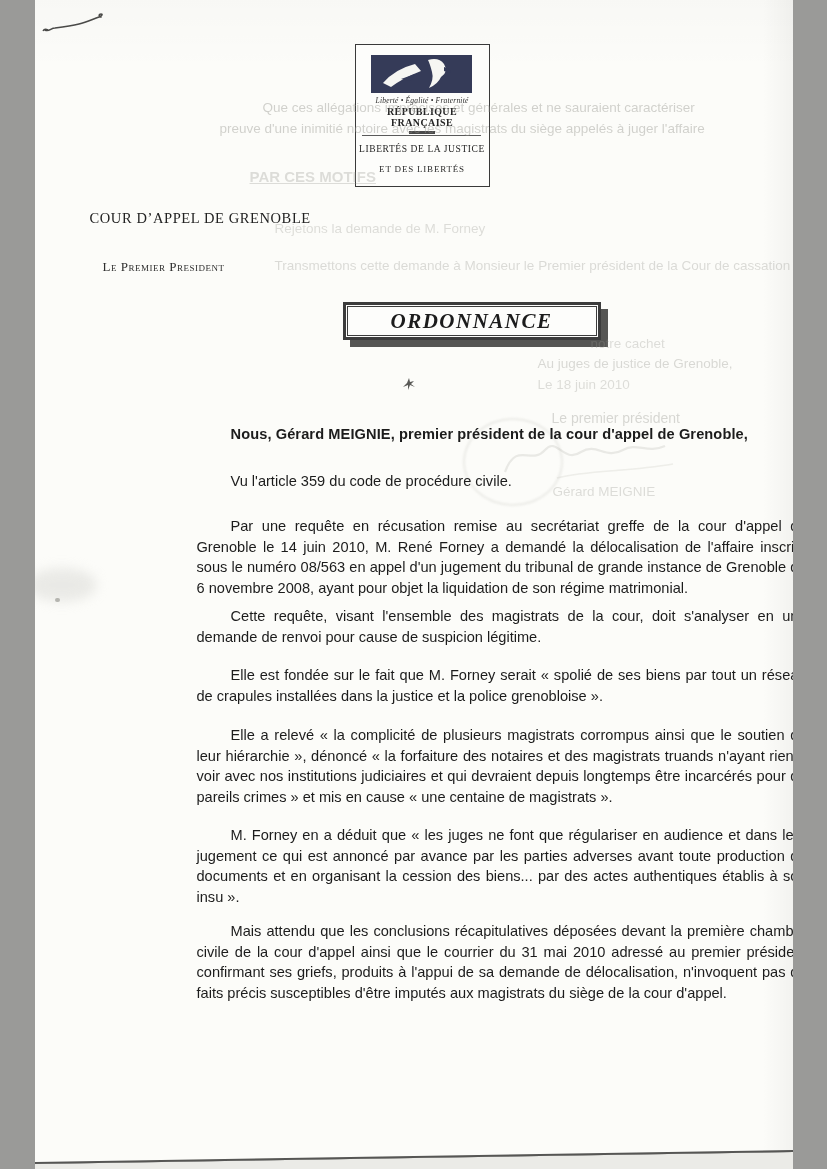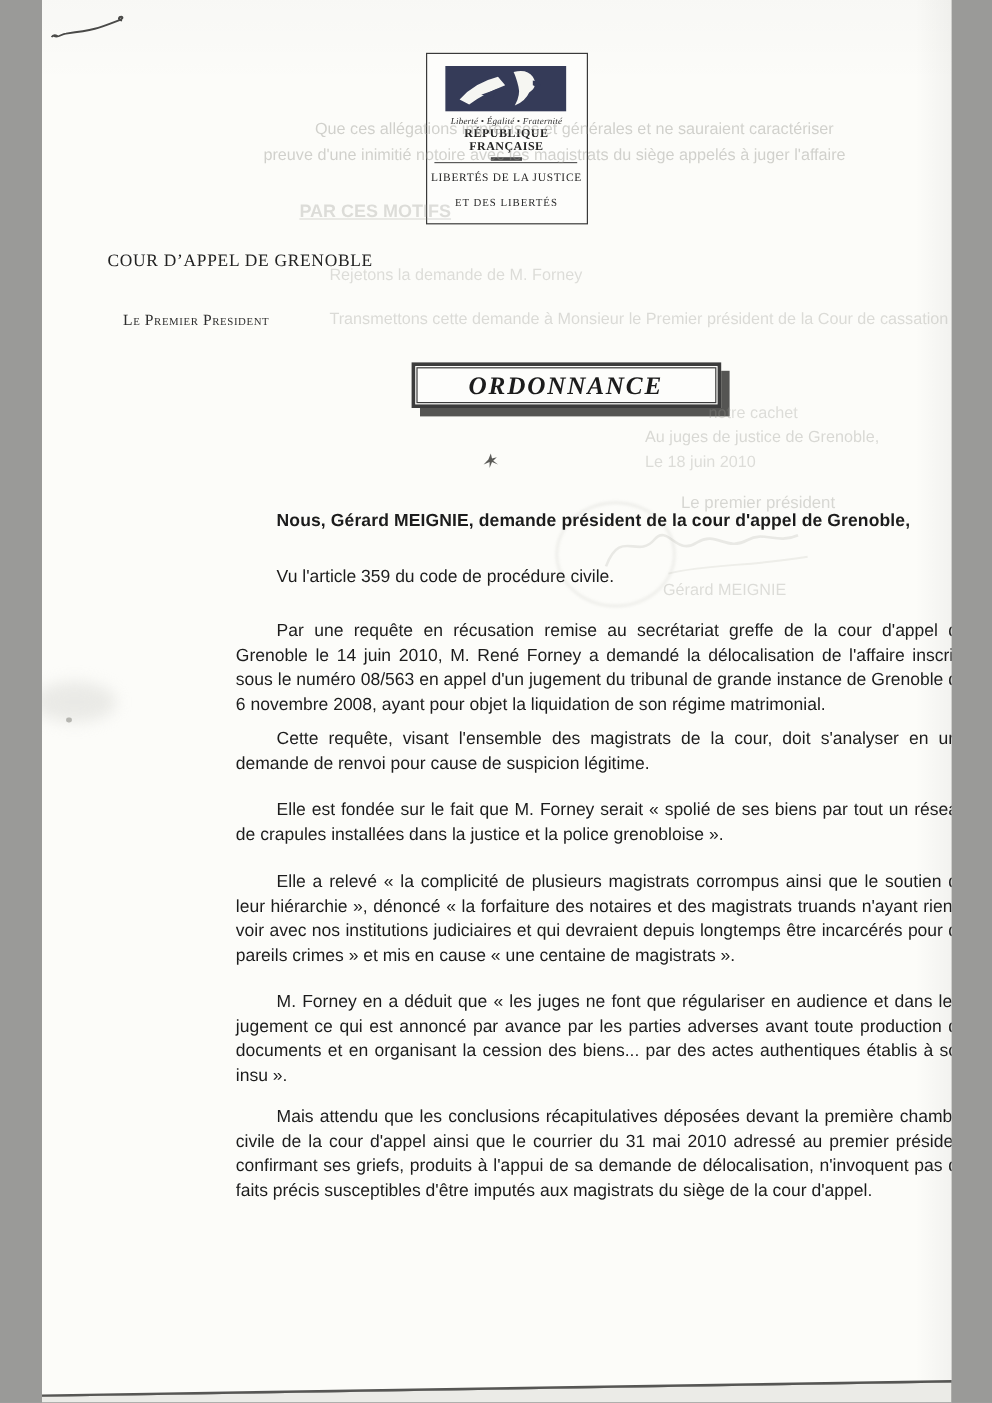--- a/index.html
+++ b/index.html
@@ -105,21 +105,21 @@
     font-size:13.5px;
   }
   .bt-l1{left:228px;top:100px;}
   .bt-l2{left:185px;top:121px;}
   .bt-motifs{left:215px;top:168px;font-size:15px;font-weight:bold;text-decoration:underline;opacity:.30;}
   .bt-l3{left:240px;top:221px;opacity:.30;}
   .bt-l4{left:240px;top:258px;opacity:.32;}
   .bt-seal{left:556px;top:336px;opacity:.30;}
   .bt-place{left:503px;top:356px;opacity:.34;}
   .bt-date{left:503px;top:377px;opacity:.30;}
-  .bt-signtitle{left:517px;top:410px;opacity:.36;font-size:14px;margin-left:16px;}
+  .bt-signtitle{left:517px;top:410px;opacity:.36;font-size:14px;}
   .bt-signname{left:518px;top:484px;opacity:.30;}
   .bt-stamp{
     left:428px;top:418px;width:96px;height:84px;
     border:2px solid #b9b9b2;border-radius:50%;
     opacity:.25;filter:blur(1.2px);
   }
   .bt-signature{left:462px;top:420px;opacity:.40;filter:blur(0.4px);}
 
   
   .pen-mark{left:6px;top:8px;}
@@ -181,21 +181,21 @@
   <svg class="abs bt-signature" width="190" height="70" viewBox="0 0 190 70">
     <path d="M8 52 C20 20 34 46 48 30 C60 16 66 44 84 32 C100 22 108 40 126 30 C140 22 150 34 168 26" fill="none" stroke="#a6a69f" stroke-width="2.2" opacity="0.55"></path>
     <path d="M60 58 C90 50 130 52 176 44" fill="none" stroke="#b3b3ac" stroke-width="1.6" opacity="0.5"></path>
   </svg>
   <div class="bt bt-signname">Gérard MEIGNIE</div>
 
   <svg class="abs ink-speck" width="16" height="16" viewBox="0 0 16 16">
     <path d="M8 2 L9 6 L13 5 L10 8 L14 11 L9 9 L7 14 L7 9 L2 11 L6 7 Z" fill="#3d3d3b" opacity="0.85"></path>
   </svg>
 
-  <p class="abs bodytext opening">Nous, Gérard MEIGNIE, demande président de la cour d'appel de Grenoble,</p>
+  <p class="abs bodytext opening">Nous, Gérard MEIGNIE, premier président de la cour d'appel de Grenoble,</p>
   <p class="abs bodytext visa">Vu l'article 359 du code de procédure civile.</p>
   <p class="abs bodytext p1">Par une requête en récusation remise au secrétariat greffe de la cour d'appel de Grenoble le 14 juin 2010, M. René Forney a demandé la délocalisation de l'affaire inscrite sous le numéro 08/563 en appel d'un jugement du tribunal de grande instance de Grenoble du 6 novembre 2008, ayant pour objet la liquidation de son régime matrimonial.</p>
   <p class="abs bodytext p2">Cette requête, visant l'ensemble des magistrats de la cour, doit s'analyser en une demande de renvoi pour cause de suspicion légitime.</p>
   <p class="abs bodytext p3">Elle est fondée sur le fait que M. Forney serait « spolié de ses biens par tout un réseau de crapules installées dans la justice et la police grenobloise ».</p>
   <p class="abs bodytext p4">Elle a relevé « la complicité de plusieurs magistrats corrompus ainsi que le soutien de leur hiérarchie », dénoncé « la forfaiture des notaires et des magistrats truands n'ayant rien à voir avec nos institutions judiciaires et qui devraient depuis longtemps être incarcérés pour de pareils crimes » et mis en cause « une centaine de magistrats ».</p>
   <p class="abs bodytext p5">M. Forney en a déduit que « les juges ne font que régulariser en audience et dans leur jugement ce qui est annoncé par avance par les parties adverses avant toute production de documents et en organisant la cession des biens... par des actes authentiques établis à son insu ».</p>
   <p class="abs bodytext p6">Mais attendu que les conclusions récapitulatives déposées devant la première chambre civile de la cour d'appel ainsi que le courrier du 31 mai 2010 adressé au premier président confirmant ses griefs, produits à l'appui de sa demande de délocalisation, n'invoquent pas de faits précis susceptibles d'être imputés aux magistrats du siège de la cour d'appel.</p>
 
   <div class="abs smudge"></div>
   <div class="abs speck2"></div>

